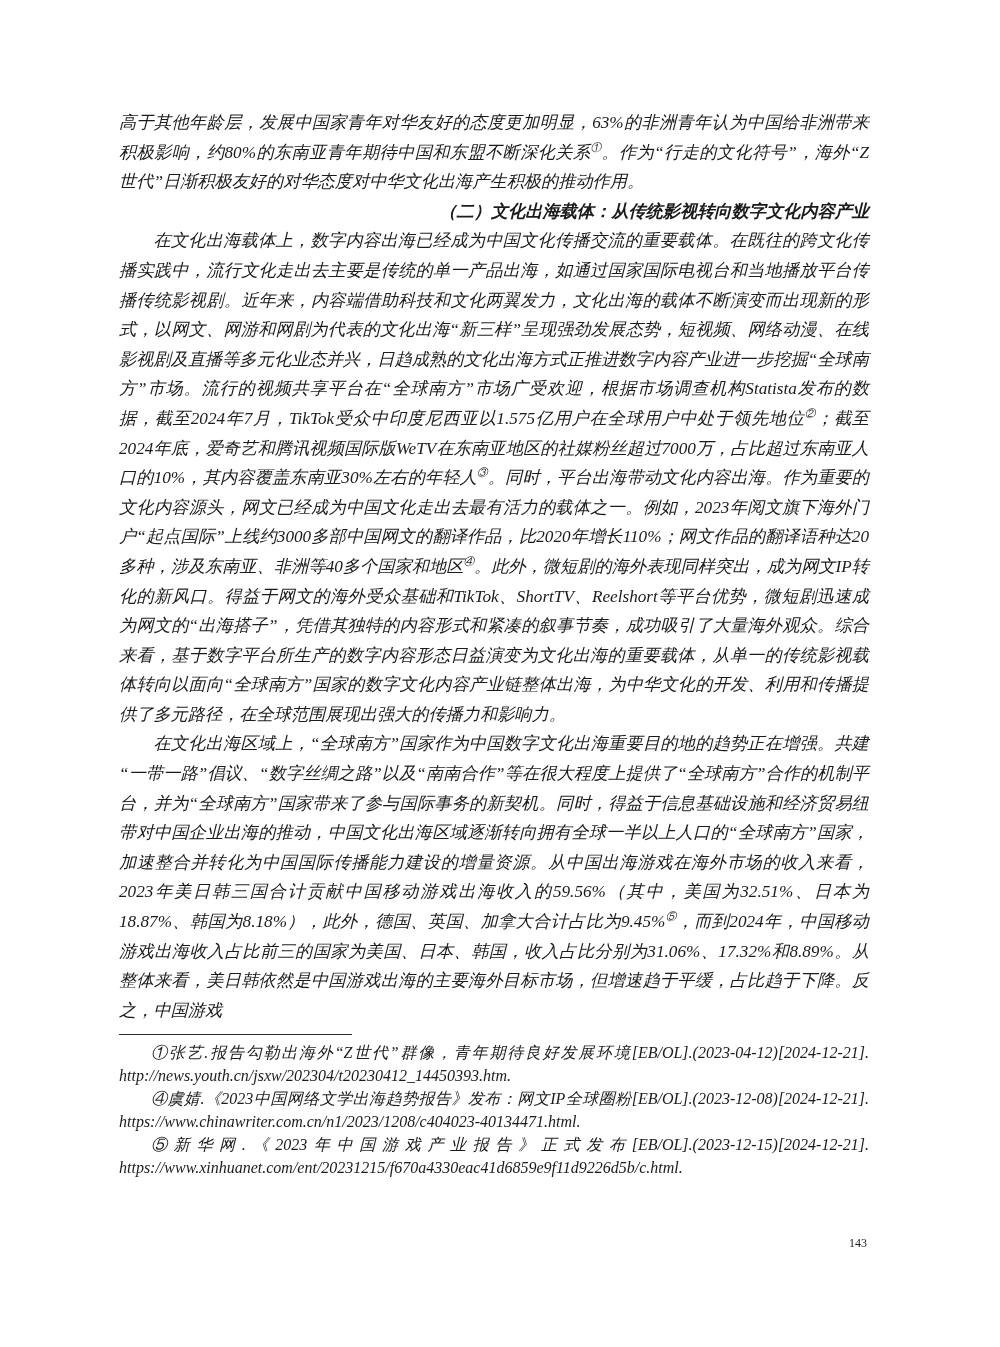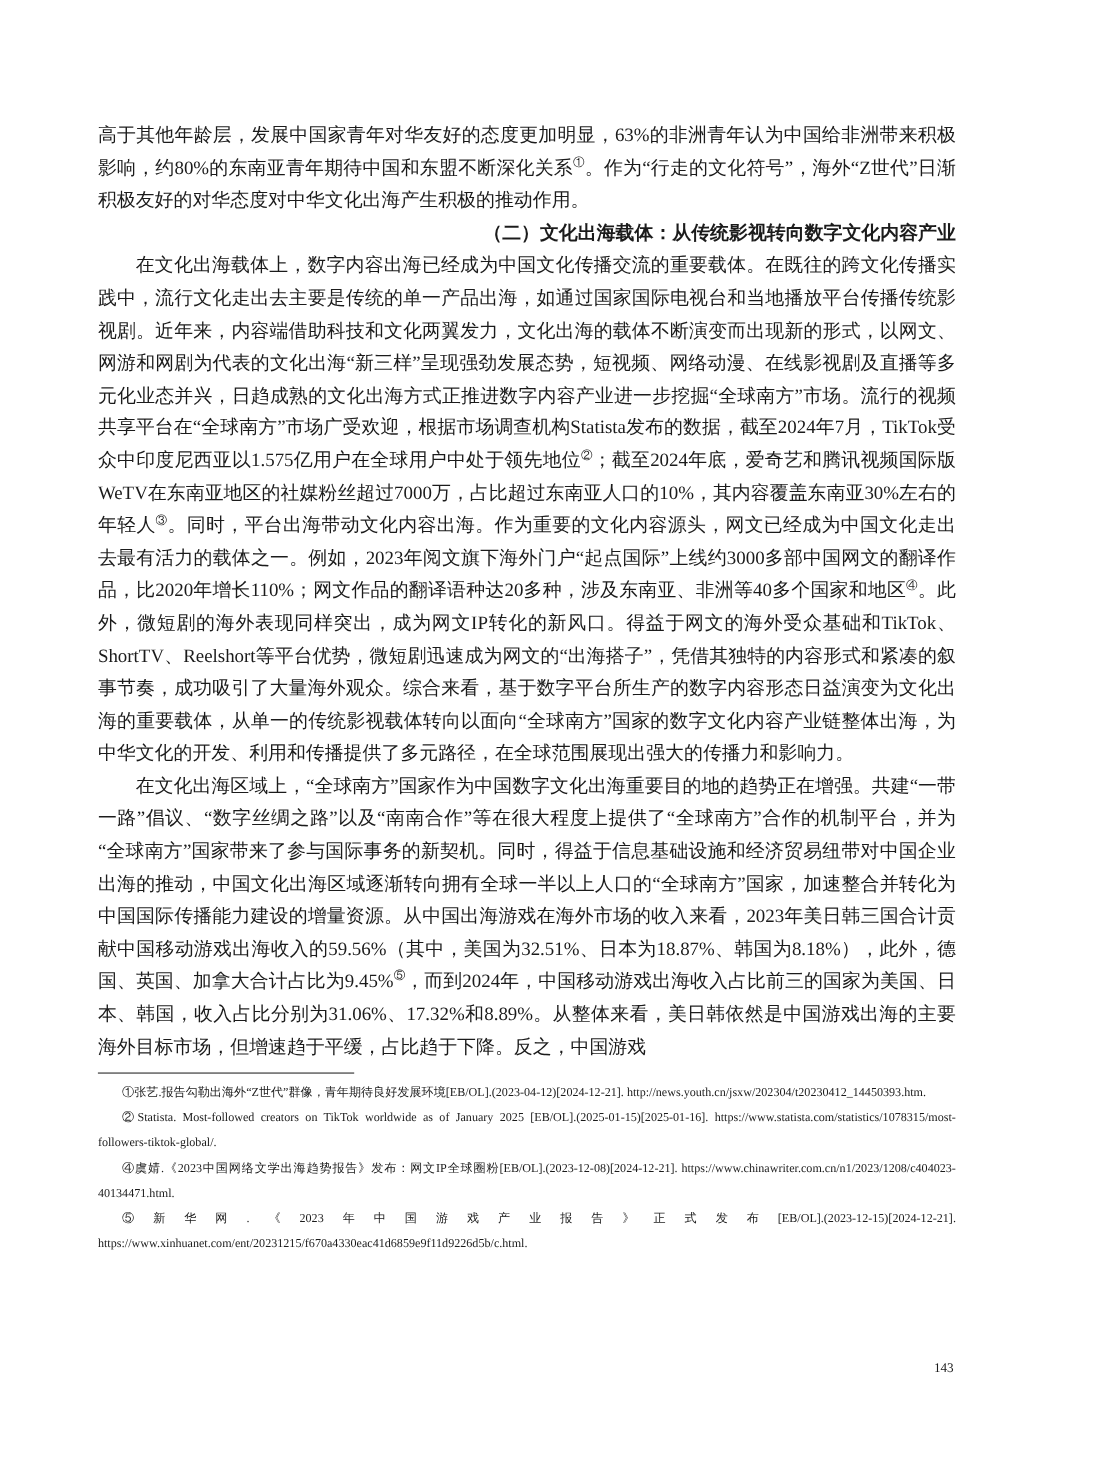--- a/index.html
+++ b/index.html
@@ -9,21 +9,22 @@
     background: #ffffff;
     position: relative;
     color: #1b1b1b;
     font-family: "Liberation Serif", "DejaVu Serif", serif;
     overflow: hidden;
   }
   .page {
     position: absolute;
     inset: 0;
     box-sizing: border-box;
-    padding: 108px 131px 0 89px;
+    padding: 108px 131px 0 119px;
+    font-style: italic;
   }
   .content {
     font-size: 17.2px;
     line-height: 29.6px;
     text-align: justify;
     text-justify: inter-ideograph;
   }
   .content p { margin: 0; text-indent: 2em; }
   .content p.no-indent { text-indent: 0; }
   .section-heading {
@@ -40,21 +41,21 @@
     vertical-align: super;
     line-height: 0;
   }
   .footnote-separator {
     width: 233px;
     height: 0;
     border-top: 1.6px solid #2a2a2a;
     margin: 9px 0 6px 0;
   }
   .footnotes {
-    font-size: 11px;
+    font-size: 16px;
     line-height: 23px;
     text-align: justify;
     text-justify: inter-ideograph;
   }
   .footnotes p {
     margin: 0;
     text-indent: 2em;
     overflow-wrap: anywhere;
   }
   .page-number {
@@ -78,20 +79,19 @@
     <p>在文化出海载体上，数字内容出海已经成为中国文化传播交流的重要载体。在既往的跨文化传播实践中，流行文化走出去主要是传统的单一产品出海，如通过国家国际电视台和当地播放平台传播传统影视剧。近年来，内容端借助科技和文化两翼发力，文化出海的载体不断演变而出现新的形式，以网文、网游和网剧为代表的文化出海“新三样”呈现强劲发展态势，短视频、网络动漫、在线影视剧及直播等多元化业态并兴，日趋成熟的文化出海方式正推进数字内容产业进一步挖掘“全球南方”市场。流行的视频共享平台在“全球南方”市场广受欢迎，根据市场调查机构Statista发布的数据，截至2024年7月，TikTok受众中印度尼西亚以1.575亿用户在全球用户中处于领先地位<sup class="fnref">②</sup>；截至2024年底，爱奇艺和腾讯视频国际版WeTV在东南亚地区的社媒粉丝超过7000万，占比超过东南亚人口的10%，其内容覆盖东南亚30%左右的年轻人<sup class="fnref">③</sup>。同时，平台出海带动文化内容出海。作为重要的文化内容源头，网文已经成为中国文化走出去最有活力的载体之一。例如，2023年阅文旗下海外门户“起点国际”上线约3000多部中国网文的翻译作品，比2020年增长110%；网文作品的翻译语种达20多种，涉及东南亚、非洲等40多个国家和地区<sup class="fnref">④</sup>。此外，微短剧的海外表现同样突出，成为网文IP转化的新风口。得益于网文的海外受众基础和TikTok、ShortTV、Reelshort等平台优势，微短剧迅速成为网文的“出海搭子”，凭借其独特的内容形式和紧凑的叙事节奏，成功吸引了大量海外观众。综合来看，基于数字平台所生产的数字内容形态日益演变为文化出海的重要载体，从单一的传统影视载体转向以面向“全球南方”国家的数字文化内容产业链整体出海，为中华文化的开发、利用和传播提供了多元路径，在全球范围展现出强大的传播力和影响力。</p>
 
 
     <p>在文化出海区域上，“全球南方”国家作为中国数字文化出海重要目的地的趋势正在增强。共建“一带一路”倡议、“数字丝绸之路”以及“南南合作”等在很大程度上提供了“全球南方”合作的机制平台，并为“全球南方”国家带来了参与国际事务的新契机。同时，得益于信息基础设施和经济贸易纽带对中国企业出海的推动，中国文化出海区域逐渐转向拥有全球一半以上人口的“全球南方”国家，加速整合并转化为中国国际传播能力建设的增量资源。从中国出海游戏在海外市场的收入来看，2023年美日韩三国合计贡献中国移动游戏出海收入的59.56%（其中，美国为32.51%、日本为18.87%、韩国为8.18%），此外，德国、英国、加拿大合计占比为9.45%<sup class="fnref">⑤</sup>，而到2024年，中国移动游戏出海收入占比前三的国家为美国、日本、韩国，收入占比分别为31.06%、17.32%和8.89%。从整体来看，美日韩依然是中国游戏出海的主要海外目标市场，但增速趋于平缓，占比趋于下降。反之，中国游戏</p>
   </main>
 
   <div class="footnote-separator"></div>
 
   <section class="footnotes">
     <p>①张艺.报告勾勒出海外“Z世代”群像，青年期待良好发展环境[EB/OL].(2023-04-12)[2024-12-21]. http://news.youth.cn/jsxw/202304/t20230412_14450393.htm.</p>
-    <p>②Statista. Most-followed creators on TikTok worldwide as of January 2025 [EB/OL].(2025-01-15)[2025-01-16]. https://www.statista.com/statistics/1078315/most-followers-tiktok-global/.</p>
     <p>④虞婧.《2023中国网络文学出海趋势报告》发布：网文IP全球圈粉[EB/OL].(2023-12-08)[2024-12-21]. https://www.chinawriter.com.cn/n1/2023/1208/c404023-40134471.html.</p>
     <p>⑤新华网.《2023年中国游戏产业报告》正式发布[EB/OL].(2023-12-15)[2024-12-21]. https://www.xinhuanet.com/ent/20231215/f670a4330eac41d6859e9f11d9226d5b/c.html.</p>
   </section>
 
 </div>
 
 <div class="page-number">143</div>
 
 </body></html>

